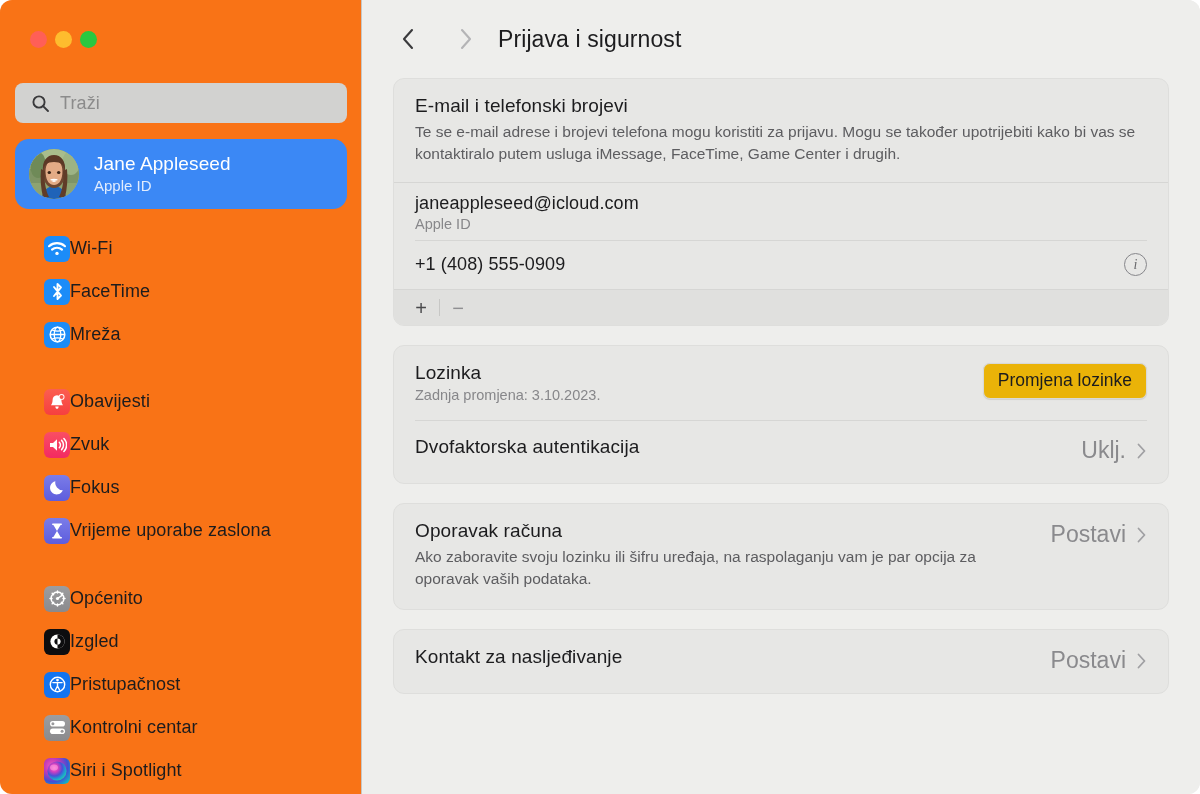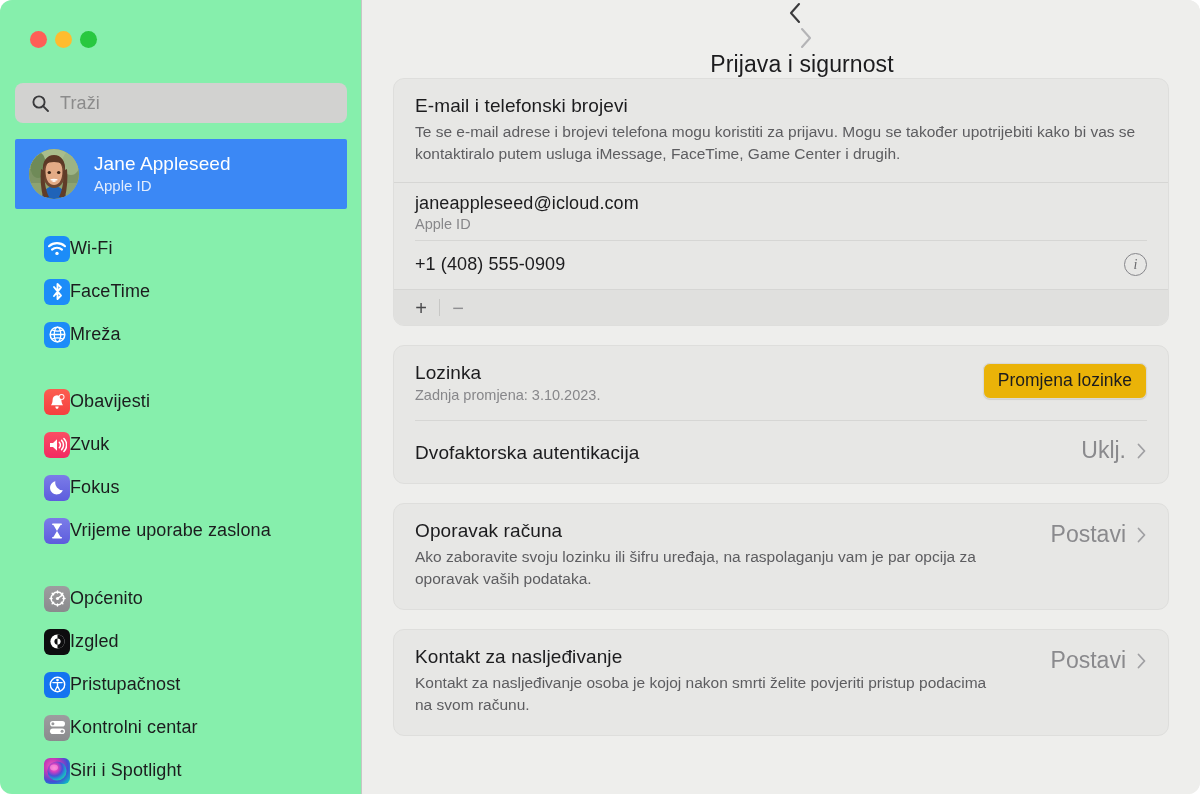--- a/index.html
+++ b/index.html
@@ -20,21 +20,21 @@
     background: #eeeeec;
     border-radius: 12px;
     overflow: hidden;
   }
 
   
   #sidebar {
     width: 362px;
     height: 794px;
     flex: 0 0 362px;
-    background: #86efac;
+    background: #f97316;
     border-right: 1px solid #c6c6c4;
     position: relative;
     overflow: hidden;
   }
 
   #traffic-lights {
     position: absolute;
     top: 31px;
     left: 30px;
     display: flex;
@@ -69,21 +69,21 @@
     top: 139px;
     left: 0;
     width: 362px;
     bottom: 0;
   }
 
   .account-row {
     margin: 0 15px;
     height: 70px;
     background: #3b88f5;
-    border-radius: 2px;
+    border-radius: 14px;
     display: flex;
     align-items: center;
     padding-left: 14px;
   }
   .avatar {
     width: 50px; height: 50px;
     border-radius: 50%;
     overflow: hidden;
     flex: 0 0 50px;
     position: relative;
@@ -143,21 +143,20 @@
     background: #eeeeec;
     position: relative;
     overflow: hidden;
   }
 
   #toolbar {
     height: 78px;
     display: flex;
     align-items: center;
     padding-left: 28px;
-    flex-direction: column;
   }
   .chev-btn {
     width: 36px; height: 36px;
     display: flex; align-items: center; justify-content: center;
   }
   #page-title {
     margin-left: 14px;
     font-size: 23px;
     color: #1c1c1e;
     letter-spacing: 0.1px;
@@ -536,21 +535,21 @@
             <div class="sec-title">Lozinka</div>
             <div class="row-sub" style="margin-top:3px;">Zadnja promjena: 3.10.2023.</div>
           </div>
           <div class="block-right">
             <button class="push-btn">Promjena lozinke</button>
           </div>
         </div>
 
         <div class="divider"></div>
 
-        <div class="block-row" style="padding-top:15px;padding-bottom:19px;align-items:flex-end;">
+        <div class="block-row" style="padding-top:15px;padding-bottom:19px;">
           <div class="row-main">
             <div class="sec-title">Dvofaktorska autentikacija</div>
           </div>
           <div class="block-right">
             <span class="row-value">Uklj.</span>
             <svg width="11" height="18" viewBox="0 0 11 18">
               <polyline points="2.5,2.5 8.5,9 2.5,15.5" fill="none" stroke="#a0a0a3" stroke-width="1.8" stroke-linecap="round" stroke-linejoin="round"></polyline>
             </svg>
           </div>
         </div>
@@ -568,21 +567,20 @@
               <polyline points="2.5,2.5 8.5,9 2.5,15.5" fill="none" stroke="#a0a0a3" stroke-width="1.8" stroke-linecap="round" stroke-linejoin="round"></polyline>
             </svg>
           </div>
         </div>
       </div>
 
       <div class="card">
         <div class="block-row" style="padding-top:16px;padding-bottom:19px;">
           <div class="row-main">
             <div class="sec-title">Kontakt za nasljeđivanje</div>
-            <div class="sec-desc">Kontakt za nasljeđivanje osoba je kojoj nakon smrti želite povjeriti pristup podacima na svom računu.</div>
           </div>
           <div class="block-right">
             <span class="row-value">Postavi</span>
             <svg width="11" height="18" viewBox="0 0 11 18">
               <polyline points="2.5,2.5 8.5,9 2.5,15.5" fill="none" stroke="#a0a0a3" stroke-width="1.8" stroke-linecap="round" stroke-linejoin="round"></polyline>
             </svg>
           </div>
         </div>
       </div>
 

